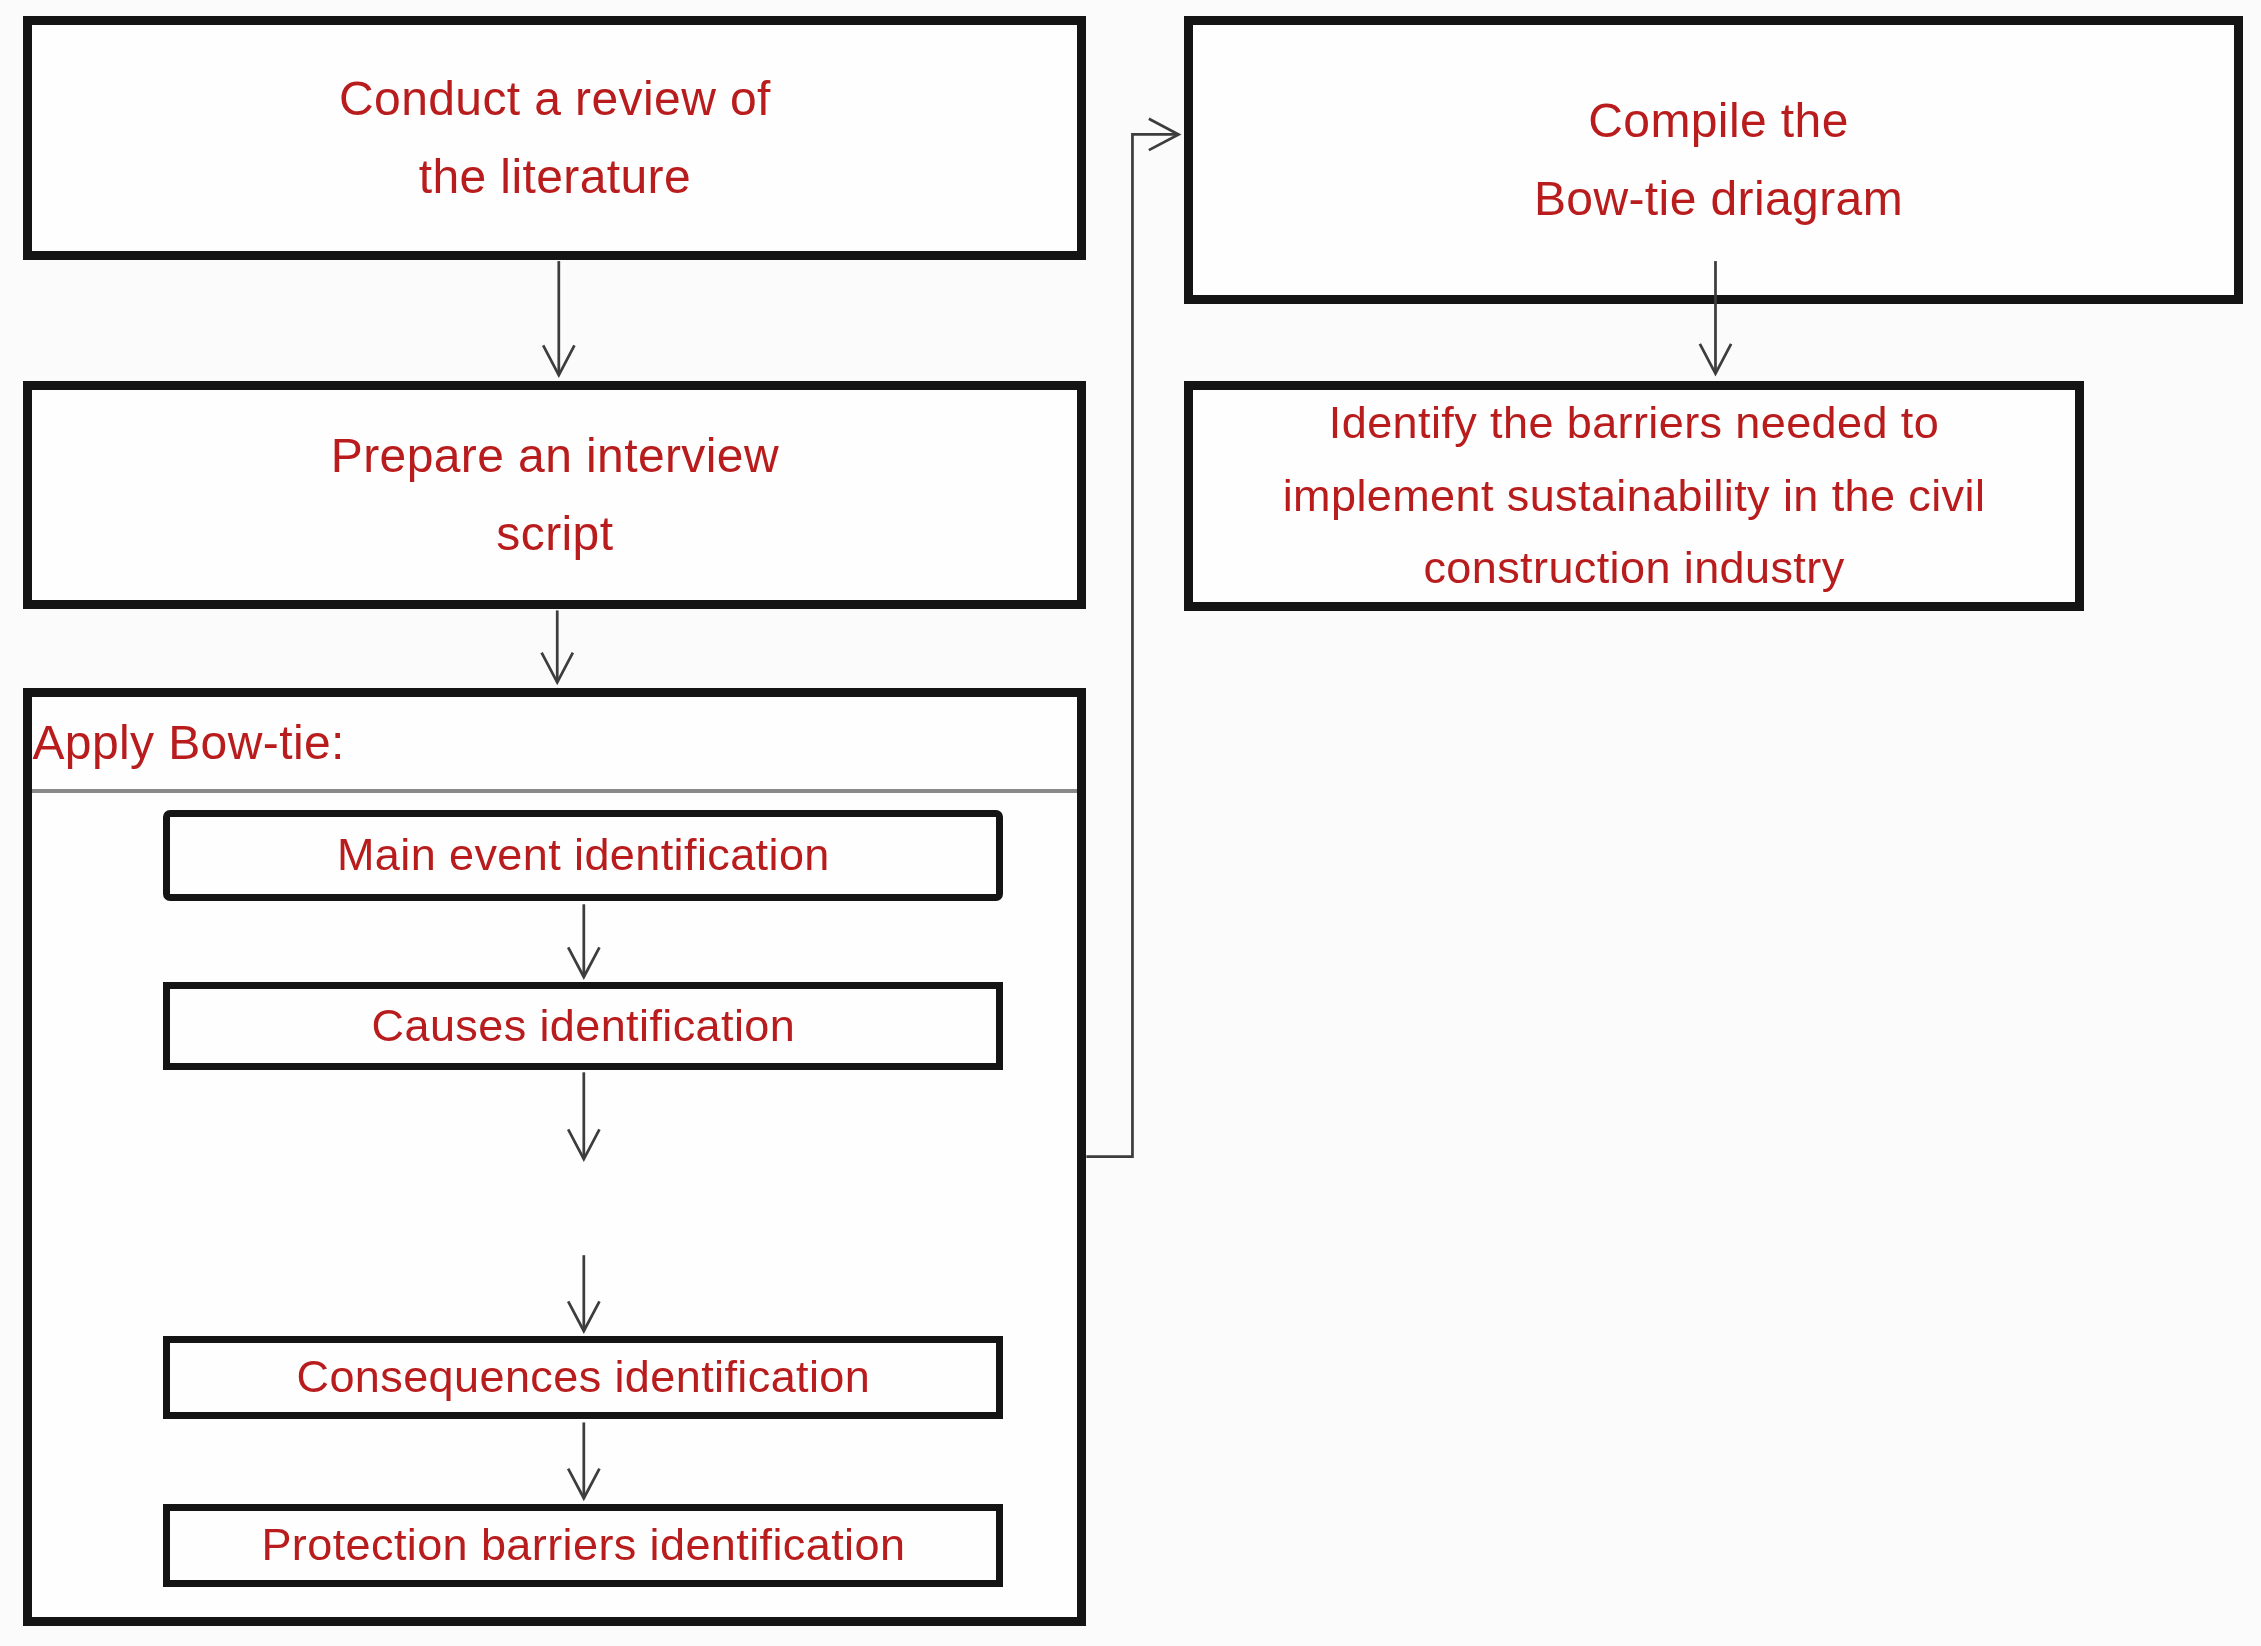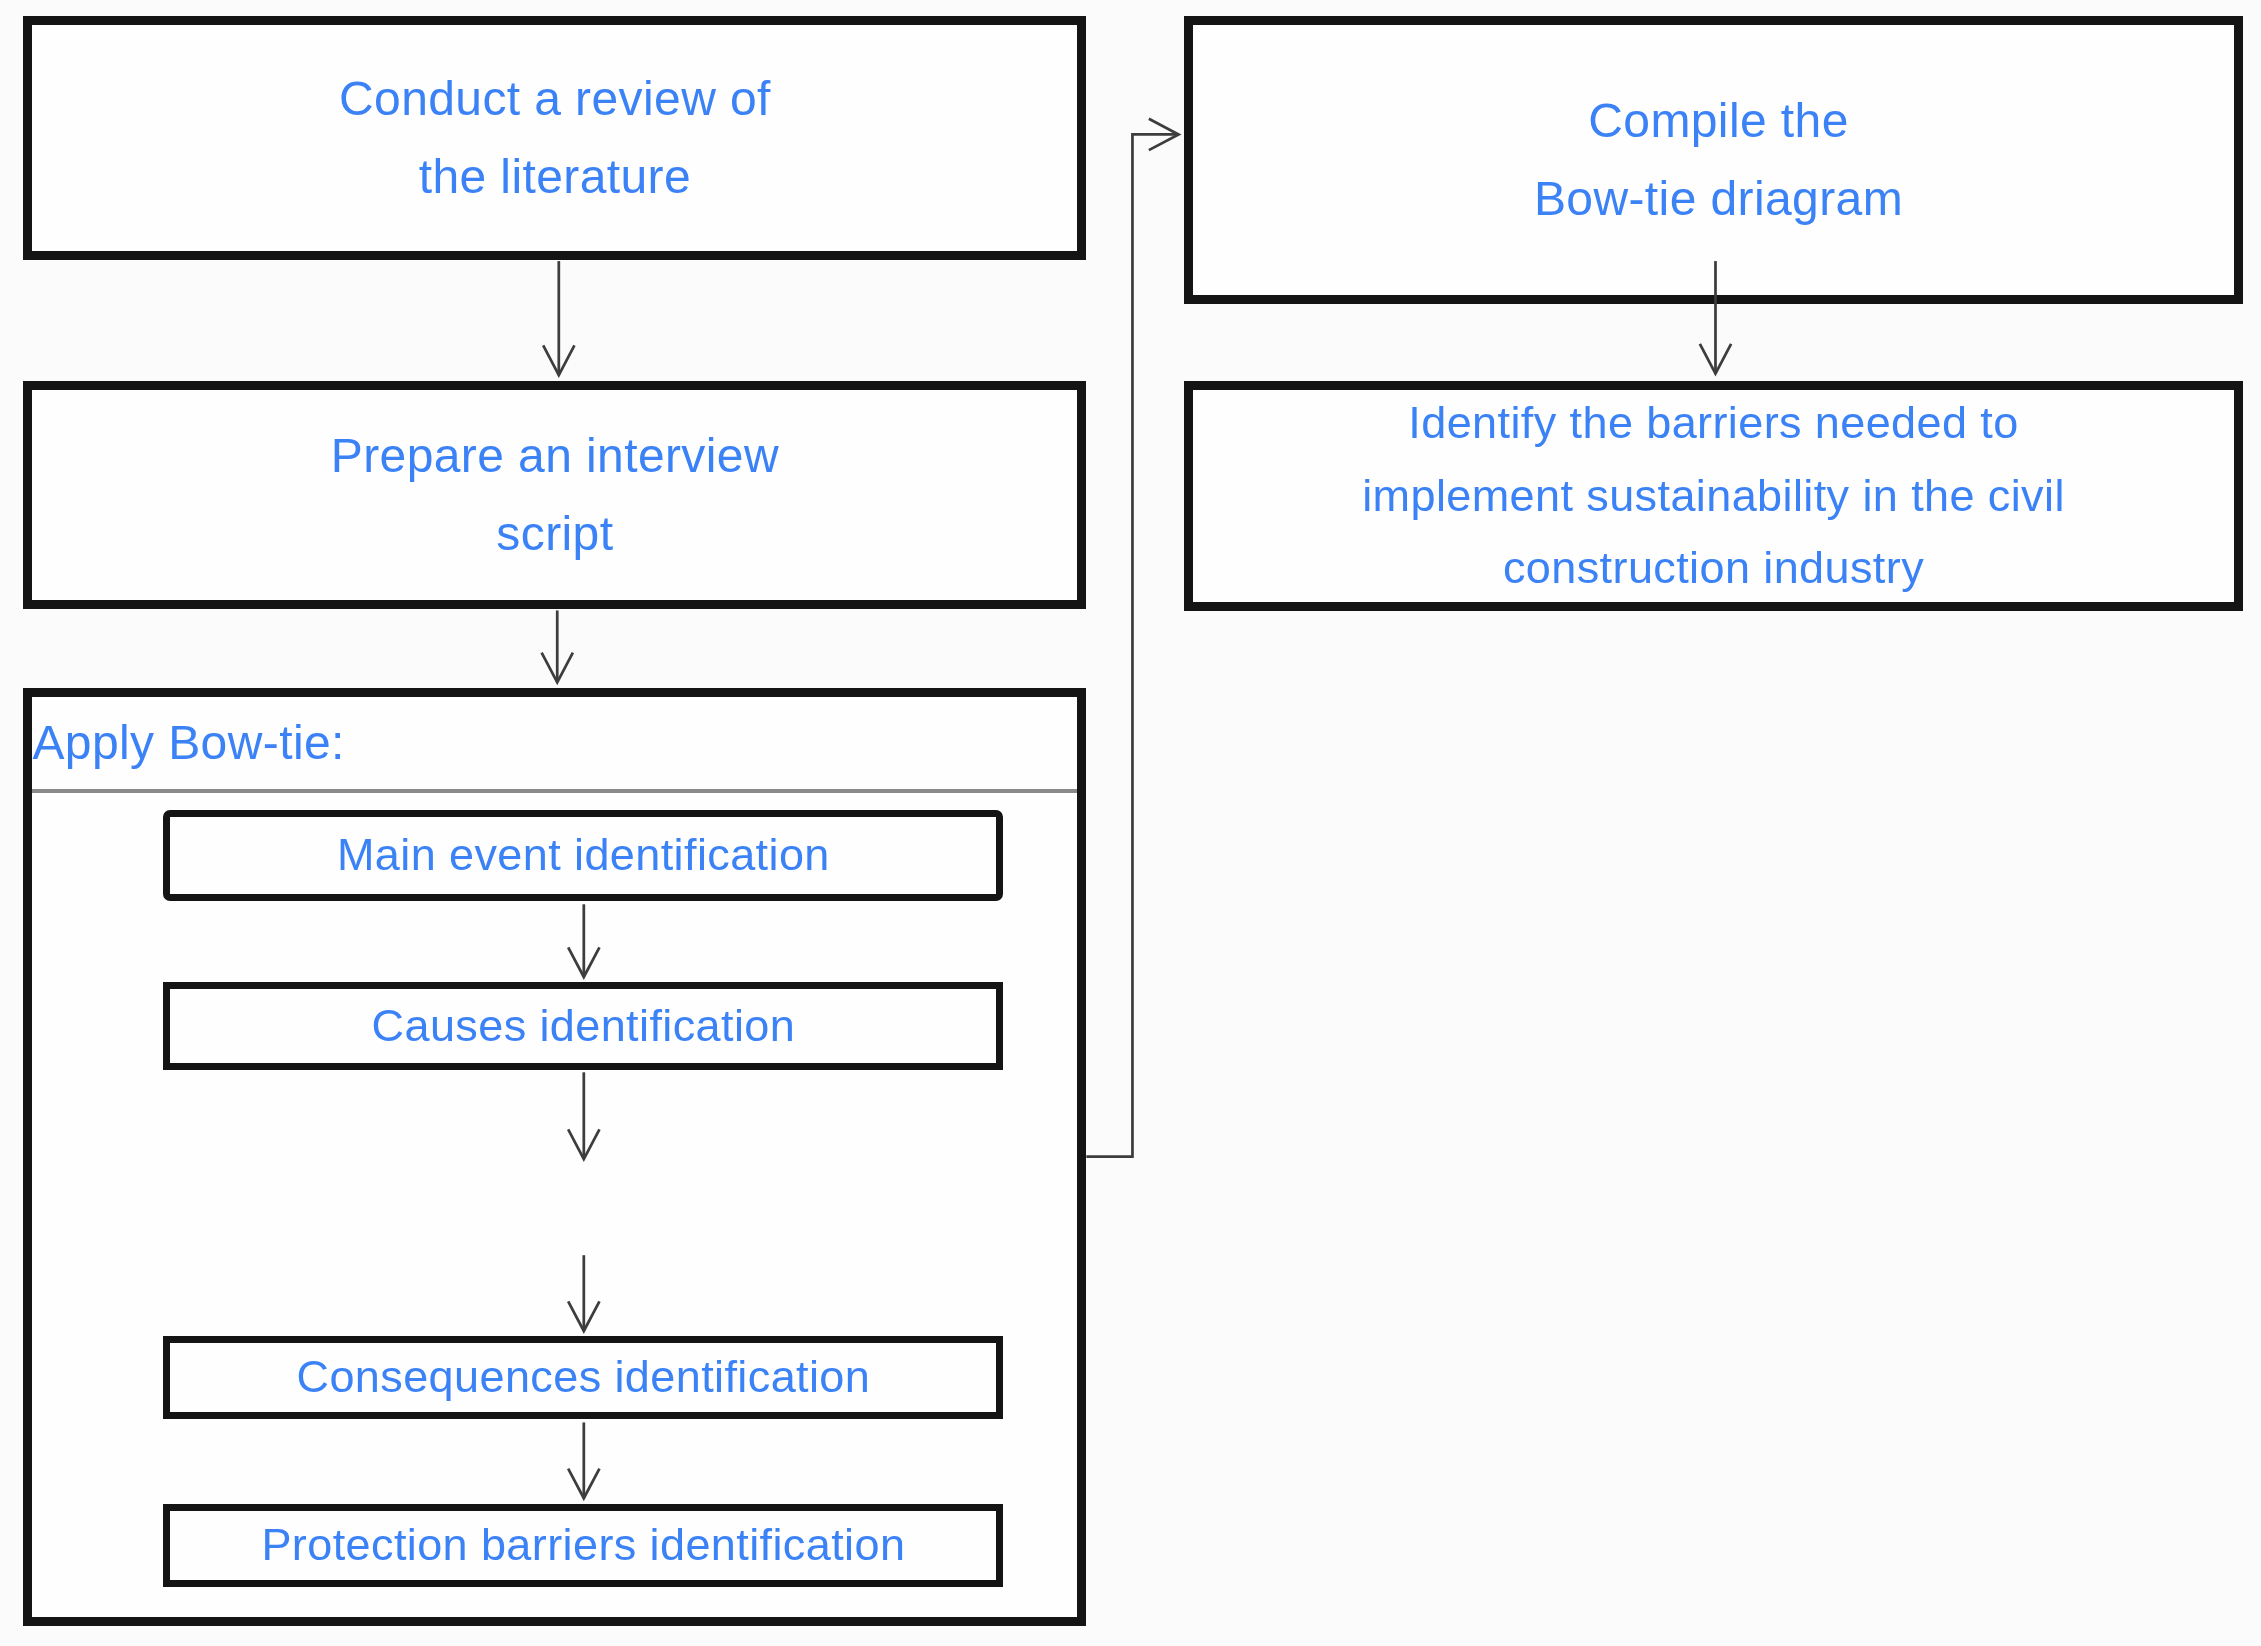--- a/index.html
+++ b/index.html
@@ -6,21 +6,21 @@
     margin: 0;
     padding: 0;
     background: #ffffff;
   }
   #canvas {
     position: relative;
     width: 2261px;
     height: 1646px;
     background: #fbfbfb;
     font-family: "Liberation Sans", "DejaVu Sans", sans-serif;
-    color: #3b82f6;
+    color: #b91c1c;
     overflow: hidden;
   }
   .box {
     position: absolute;
     background: #fefefe;
     border: 9.4px solid #141414;
     box-sizing: border-box;
     display: flex;
     align-items: center;
     justify-content: center;
@@ -112,21 +112,21 @@
     <div class="inner-box" style="left:131px; top:807px; width:840px; height:83px;">
       <span class="label label-md">Protection barriers identification</span>
     </div>
   </div>
 
   <div class="box" style="left:1184px; top:15.6px; width:1059px; height:288px;padding-left:10px;">
     <span class="label label-lg">Compile the
 Bow-tie driagram</span>
   </div>
 
-  <div class="box" style="left:1184px; top:381px; width:1059px; height:230px;">
+  <div class="box" style="left:1184px; top:381px; width:900px; height:230px;">
     <span class="label label-md">Identify the barriers needed to
 implement sustainability in the civil
 construction industry</span>
   </div>
 
   <svg class="edges-layer" width="2261" height="1646" viewBox="0 0 2893 2106">
     <defs>
       <marker id="arrowhead" markerUnits="userSpaceOnUse" markerWidth="54" markerHeight="54" viewBox="0 0 54 54" refX="46" refY="27" orient="auto">
         <path d="M8 7 L46 27 L8 47" fill="none" stroke="#3d3d3d" stroke-width="3.5"></path>
       </marker>

